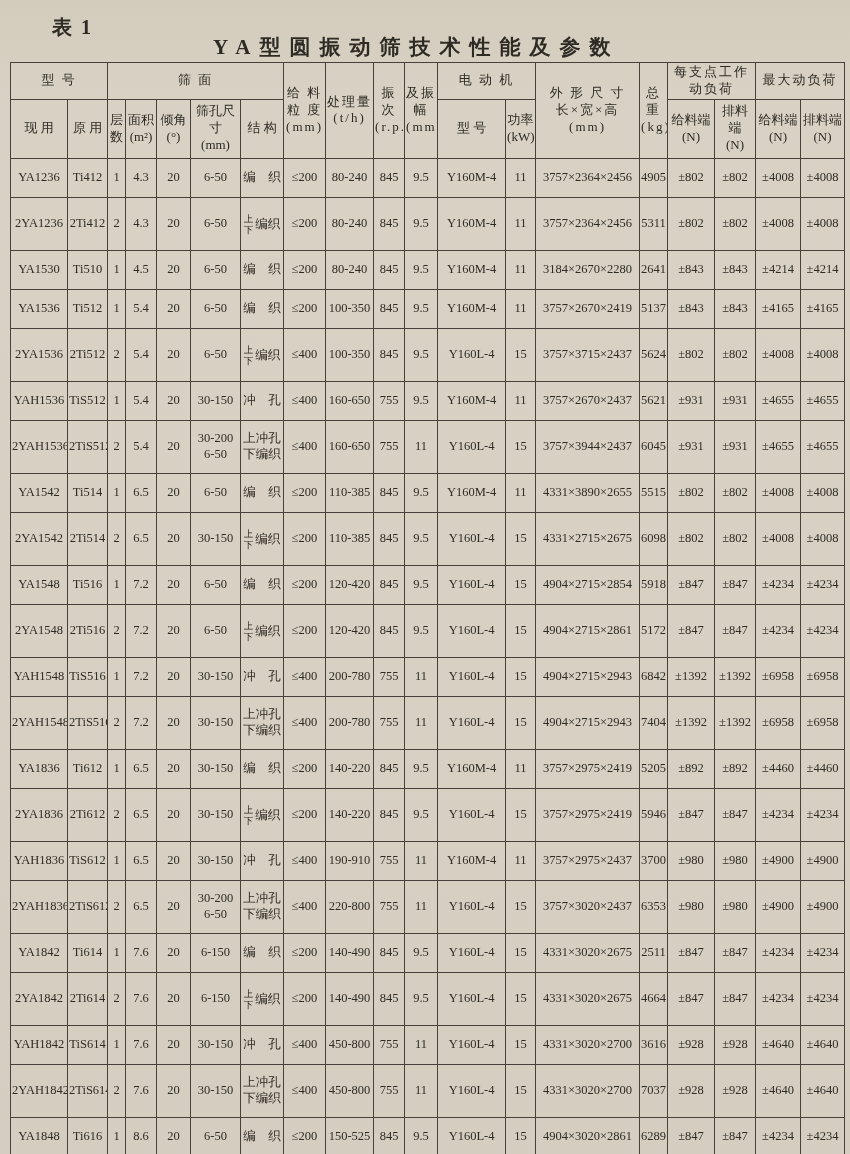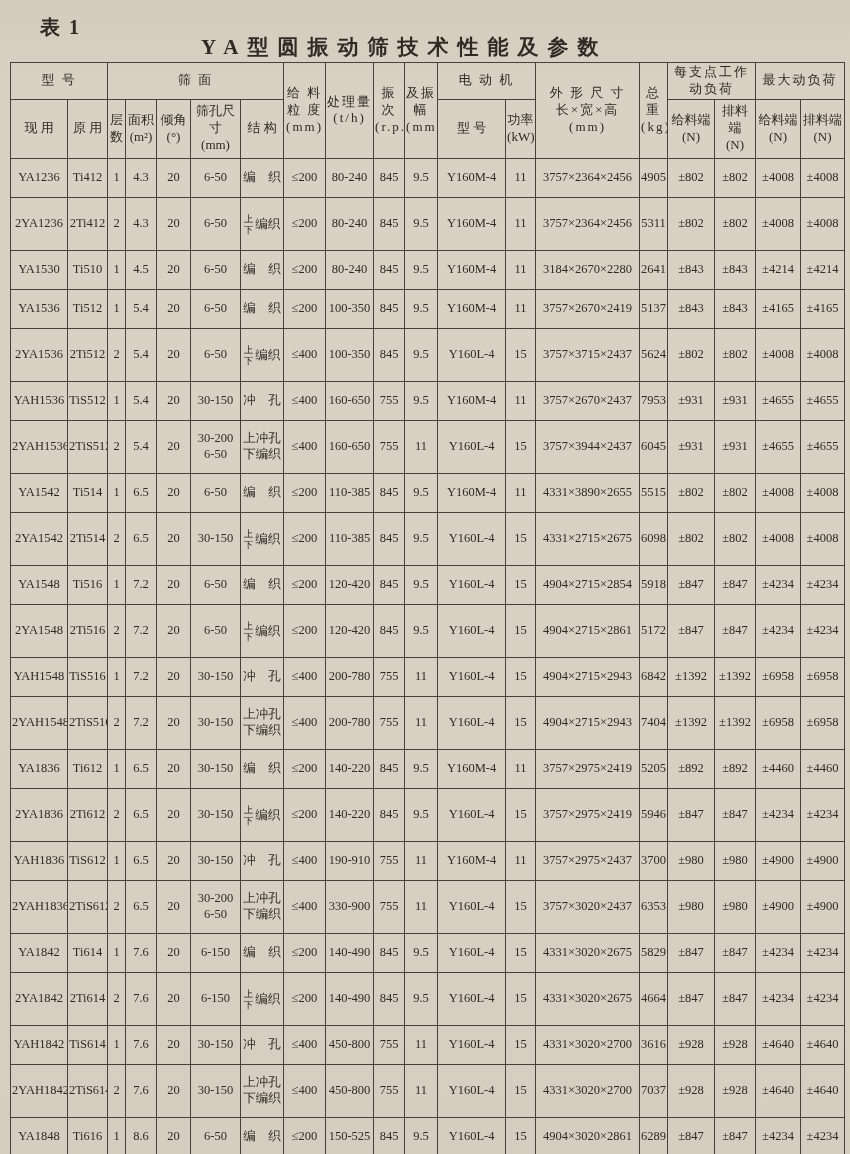--- a/index.html
+++ b/index.html
@@ -7,21 +7,21 @@
     width:850px;height:1154px;
     background:#d7d0c2;
     background-image:linear-gradient(180deg,#d3ccbd 0%,#d9d2c4 8%,#d8d1c3 60%,#d5cec0 100%);
     font-family:"Liberation Serif","DejaVu Serif",serif;
     color:#2e2b25;
     overflow:hidden;
     position:relative;
   }
   .titlebar{
     display:flex;align-items:flex-start;
-    padding:14px 0 0 40px;height:44px;
+    padding:14px 0 0 52px;height:44px;
   }
   .table-label{
     font-size:20px;font-weight:bold;letter-spacing:2px;
   }
   .page-title{
     font-size:21px;font-weight:bold;letter-spacing:9px;
     margin-left:120px;white-space:nowrap;margin-top:19px;
   }
   .tablewrap{margin:4px 7px 0 10px;}
   table{
@@ -250,21 +250,21 @@
           <td>20</td>
           <td>30-150</td>
           <td>冲　孔</td>
           <td>≤400</td>
           <td>160-650</td>
           <td>755</td>
           <td>9.5</td>
           <td>Y160M-4</td>
           <td>11</td>
           <td>3757×2670×2437</td>
-          <td>7953</td>
+          <td>5621</td>
           <td>±931</td>
           <td>±931</td>
           <td>±4655</td>
           <td>±4655</td>
         </tr>
         <tr class="tall">
           <td>2YAH1536</td>
           <td>2TiS512</td>
           <td>2</td>
           <td>5.4</td>
@@ -483,21 +483,21 @@
           <td>2YAH1836</td>
           <td>2TiS612</td>
           <td>2</td>
           <td>6.5</td>
           <td>20</td>
           <td>30-200
 6-50</td>
           <td>上冲孔
 下编织</td>
           <td>≤400</td>
-          <td>330-900</td>
+          <td>220-800</td>
           <td>755</td>
           <td>11</td>
           <td>Y160L-4</td>
           <td>15</td>
           <td>3757×3020×2437</td>
           <td>6353</td>
           <td>±980</td>
           <td>±980</td>
           <td>±4900</td>
           <td>±4900</td>
@@ -510,21 +510,21 @@
           <td>20</td>
           <td>6-150</td>
           <td>编　织</td>
           <td>≤200</td>
           <td>140-490</td>
           <td>845</td>
           <td>9.5</td>
           <td>Y160L-4</td>
           <td>15</td>
           <td>4331×3020×2675</td>
-          <td>5829</td>
+          <td>2511</td>
           <td>±847</td>
           <td>±847</td>
           <td>±4234</td>
           <td>±4234</td>
         </tr>
         <tr class="tall">
           <td>2YA1842</td>
           <td>2Ti614</td>
           <td>2</td>
           <td>7.6</td>

